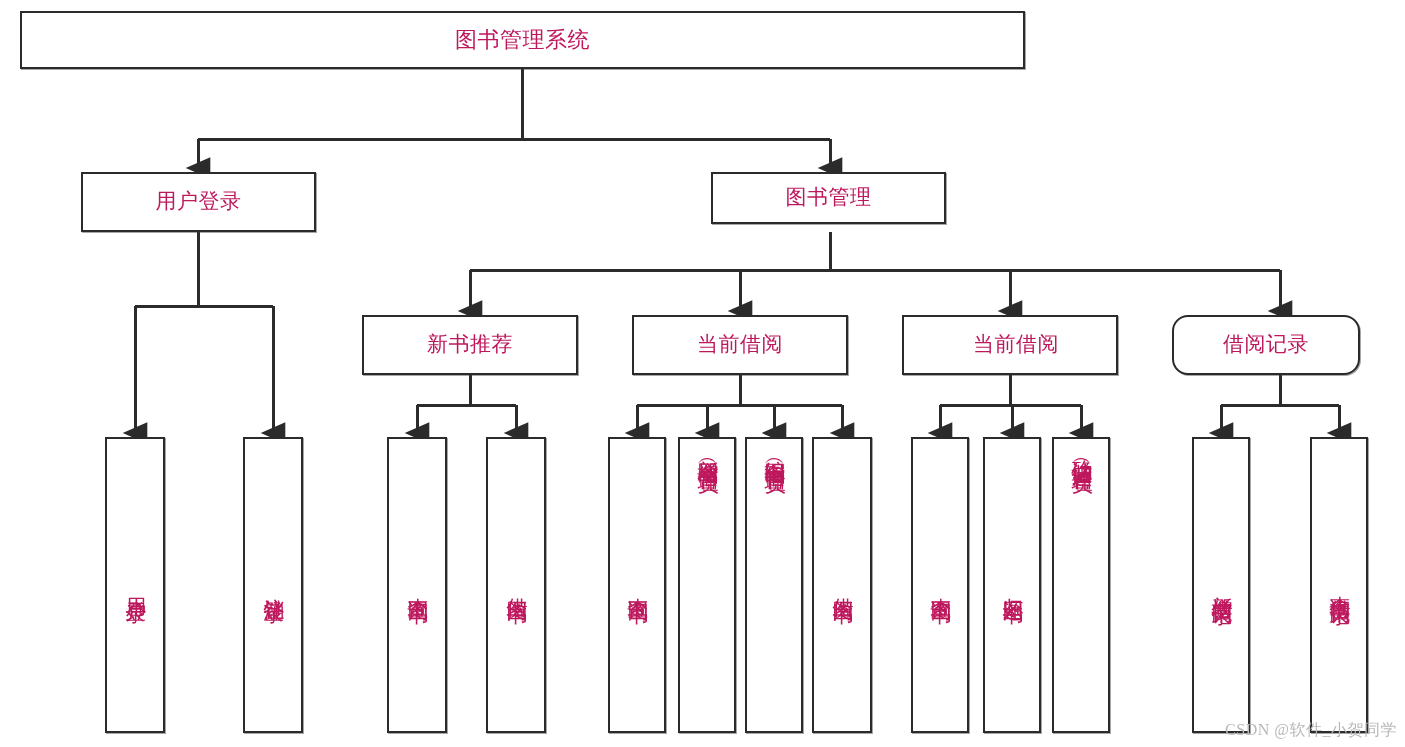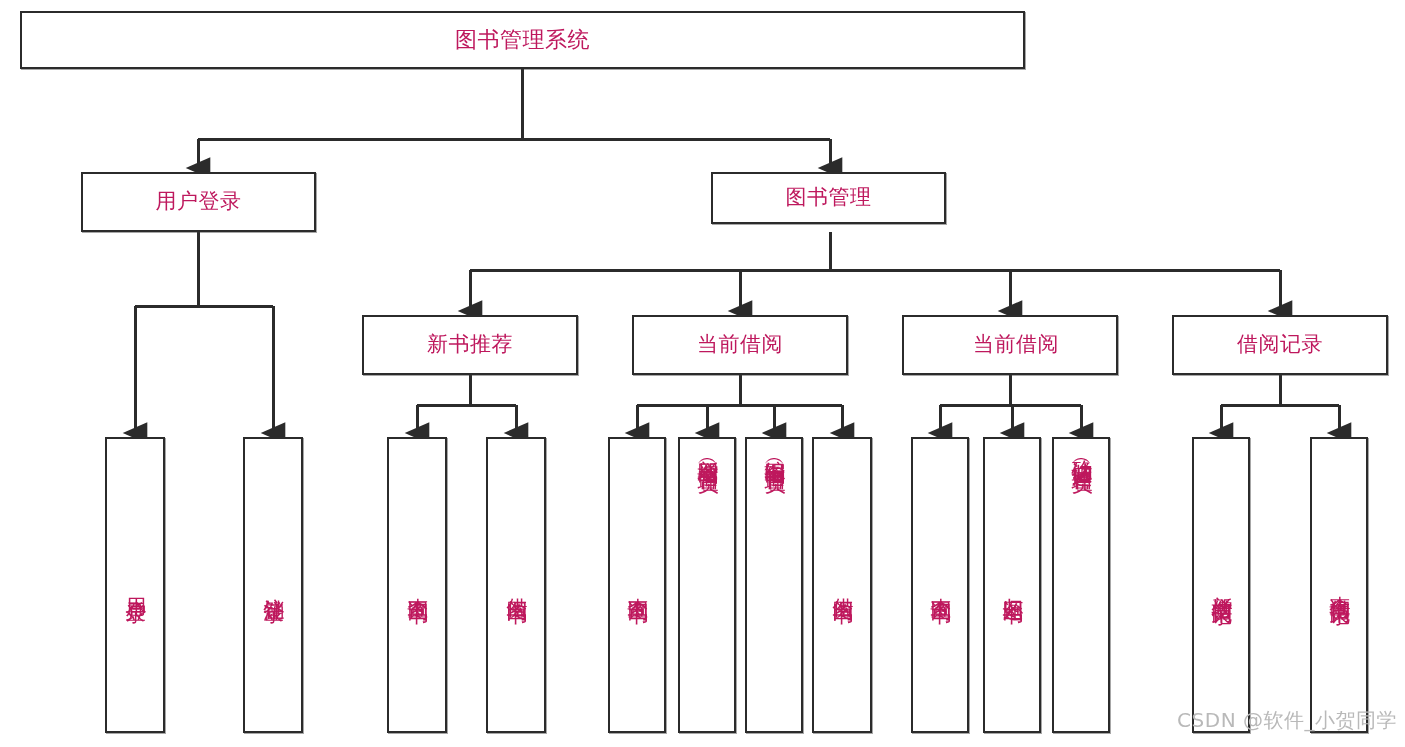--- a/index.html
+++ b/index.html
@@ -55,26 +55,27 @@
     align-items: center;
     justify-content: center;
     padding: 4px 0;
   }
   .node-leaf.align-top {
     align-items: flex-start;
   }
   #watermark {
     position: absolute;
     right: 8px;
-    bottom: 13px;
-    font-size: 20px;
+    bottom: 6px;
+    font-size: 16px;
     color: #b9b9b9;
     letter-spacing: 0.5px;
     white-space: nowrap;
     pointer-events: none;
+    font-family: Liberation Serif, serif;
   }
 </style>
 </head>
 <body>
 
 <div id="diagram-root">
 
   <svg id="edges" viewBox="0 0 1405 747">
     <defs>
       <marker id="arrow" markerWidth="9" markerHeight="9" refX="4.2" refY="4.5" orient="auto" markerUnits="strokeWidth">
@@ -143,21 +144,21 @@
 
   <div class="node" style="left:362px; top:315px; width:216px; height:60px;">
     <span class="node-h">新书推荐</span>
   </div>
   <div class="node" style="left:632px; top:315px; width:216px; height:60px;">
     <span class="node-h">当前借阅</span>
   </div>
   <div class="node" style="left:902px; top:315px; width:216px; height:60px;padding-left:12px;">
     <span class="node-h">当前借阅</span>
   </div>
-  <div class="node" style="left:1172px; top:315px; width:216px; height:60px;">
+  <div class="node" style="left:1172px; top:315px; width:188px; height:60px;border-radius:16px;">
     <span class="node-h">借阅记录</span>
   </div>
 
   <div class="node node-leaf" style="left:105px; top:437px; width:60px; height:296px;">
     <span class="node-v">用户登录</span>
   </div>
   <div class="node node-leaf" style="left:243px; top:437px; width:60px; height:296px;">
     <span class="node-v">注销登录</span>
   </div>
 

